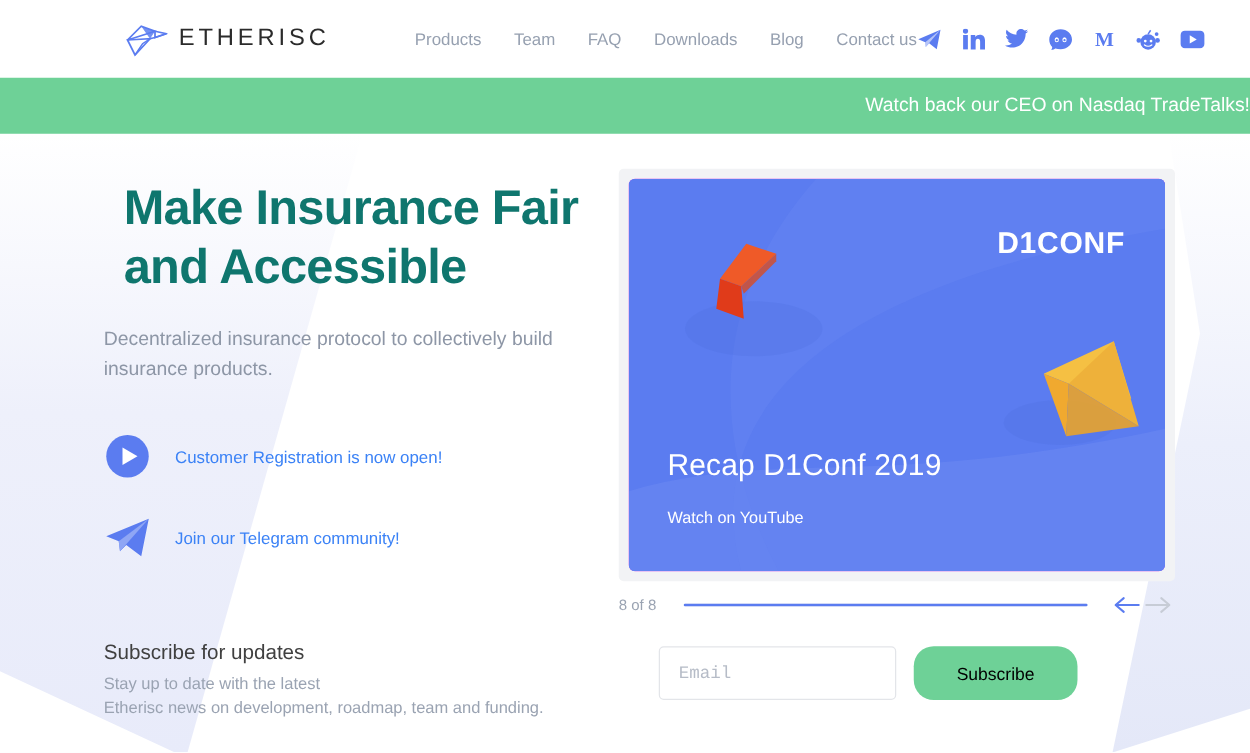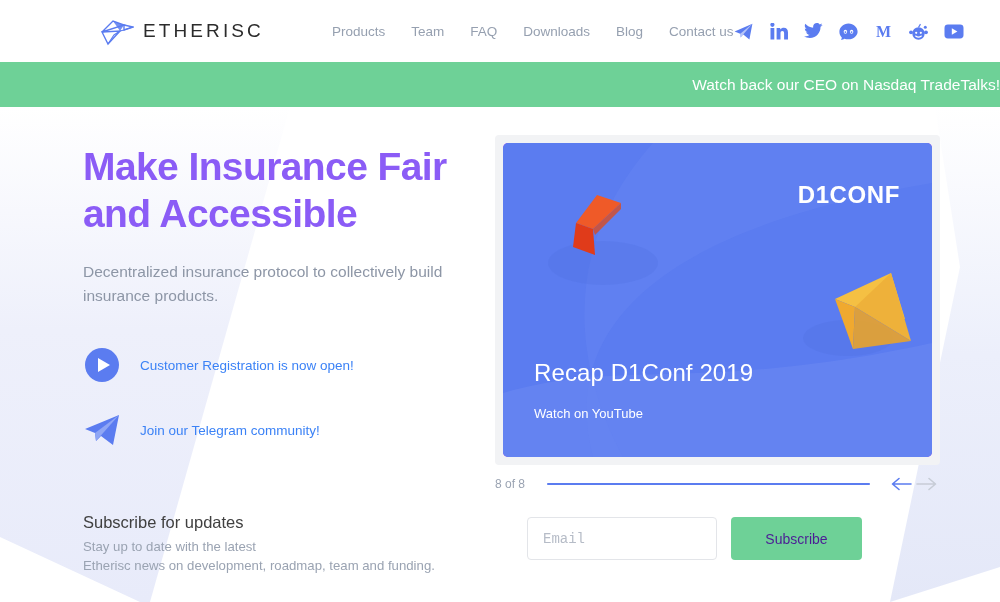--- a/index.html
+++ b/index.html
@@ -117,22 +117,23 @@
     position: absolute;
     left: 83px;
     top: 36px;
     width: 400px;
   }
 
   .headline {
     font-size: 39px;
     line-height: 47px;
     font-weight: bold;
-    color: #8b5cf6;
+    color: #0f766e;
     letter-spacing: -0.6px;
+    margin-left: 16px;
   }
 
   .subhead {
     margin-top: 23px;
     font-size: 15.5px;
     line-height: 24px;
     color: #8d96a6;
     max-width: 372px;
   }
 
@@ -292,22 +293,22 @@
     font-family: Liberation Mono, monospace;
     outline: none;
   }
   .email-input::placeholder { color: #b6bcc7; }
 
   .subscribe-btn {
     width: 131px;
     height: 43px;
     background: #6ed197;
     border: none;
-    border-radius: 4px;
-    color: #4c1d95;
+    border-radius: 16px;
+    color: #000000;
     font-size: 14px;
     font-family: "Liberation Sans", sans-serif;
     cursor: pointer;
   }
 </style>
 </head>
 <body>
 
 <div class="page">
 

